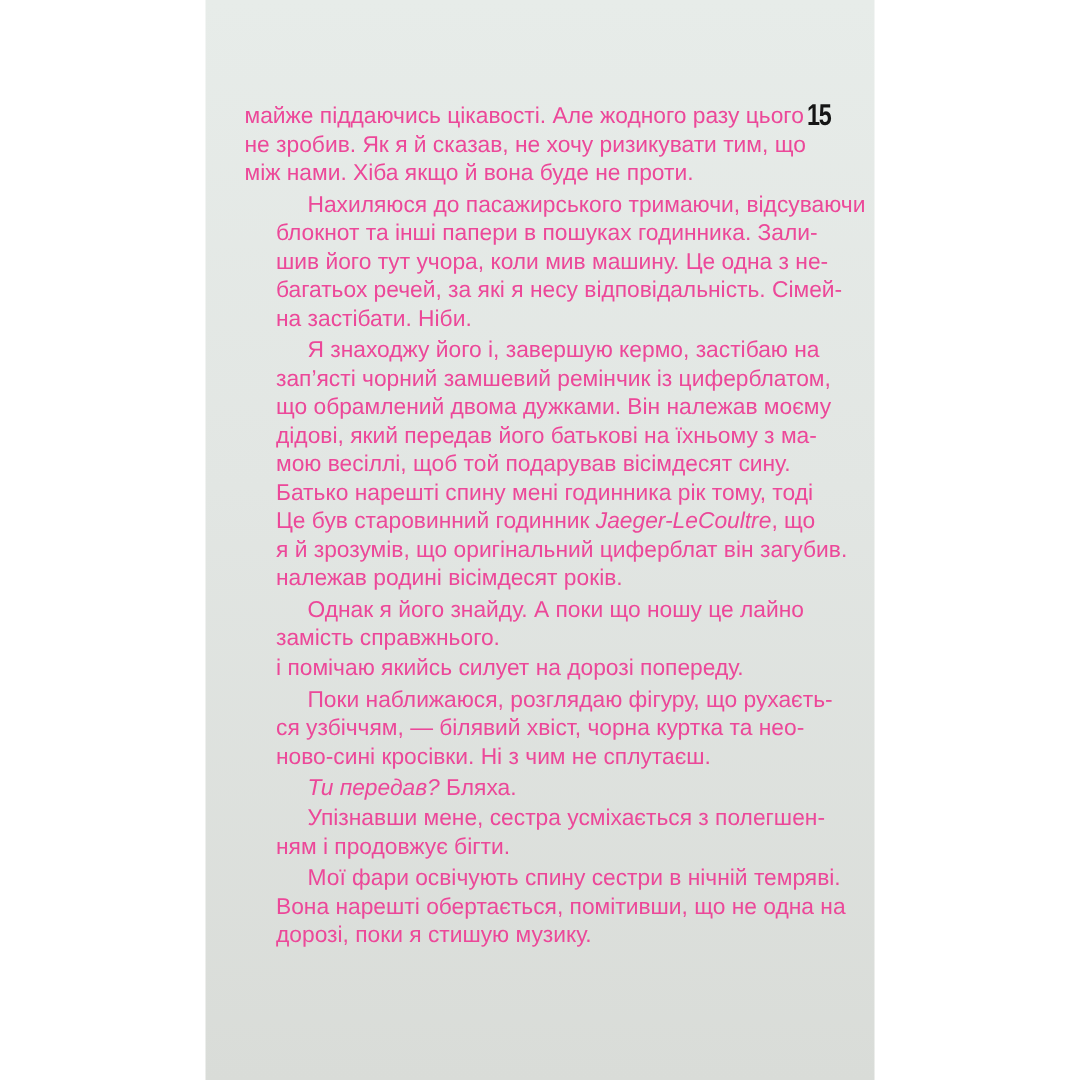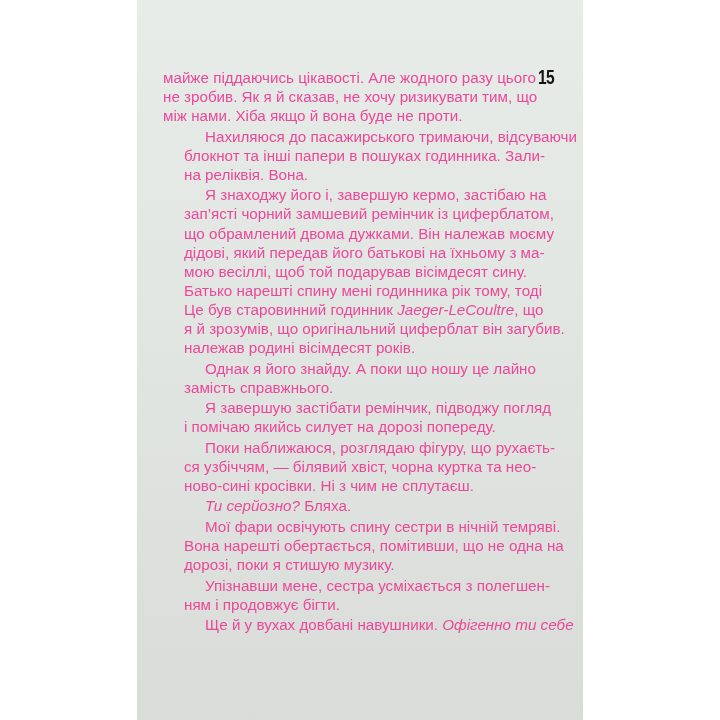--- a/index.html
+++ b/index.html
@@ -76,63 +76,63 @@
 
   <div class="para first">
     <span class="line">майже піддаючись цікавості. Але жодного разу цього</span>
     <span class="line">не зробив. Як я й сказав, не хочу ризикувати тим, що</span>
     <span class="line last">між нами. Хіба якщо й вона буде не проти.</span>
   </div>
 
   <div class="para">
     <span class="line indent">Нахиляюся до пасажирського тримаючи, відсуваючи</span>
     <span class="line">блокнот та інші папери в пошуках годинника. Зали-</span>
-    <span class="line last">на реліквія. Вона.</span>
+    <span class="line">шив його тут учора, коли мив машину. Це одна з не-</span>
+    <span class="line">багатьох речей, за які я несу відповідальність. Сімей-</span>
+    <span class="line last">на застібати. Ніби.</span>
   </div>
 
   <div class="para">
     <span class="line indent">Я знаходжу його і, завершую кермо, застібаю на</span>
     <span class="line">зап’ясті чорний замшевий ремінчик із циферблатом,</span>
     <span class="line">що обрамлений двома дужками. Він належав моєму</span>
     <span class="line">дідові, який передав його батькові на їхньому з ма-</span>
     <span class="line">мою весіллі, щоб той подарував вісімдесят сину.</span>
     <span class="line">Батько нарешті спину мені годинника рік тому, тоді</span>
     <span class="line"><span>Це був старовинний годинник </span><em>Jaeger-LeCoultre</em><span>, що</span></span>
     <span class="line">я й зрозумів, що оригінальний циферблат він загубив.</span>
     <span class="line last">належав родині вісімдесят років.</span>
   </div>
 
   <div class="para">
     <span class="line indent">Однак я його знайду. А поки що ношу це лайно</span>
     <span class="line last">замість справжнього.</span>
   </div>
 
   <div class="para">
-    <span class="line indent">Я завершую застібати ремінчик, підводжу погляд</span>
     <span class="line last">і помічаю якийсь силует на дорозі попереду.</span>
   </div>
 
   <div class="para">
     <span class="line indent">Поки наближаюся, розглядаю фігуру, що рухаєть-</span>
     <span class="line">ся узбіччям, — білявий хвіст, чорна куртка та нео-</span>
     <span class="line last">ново-сині кросівки. Ні з чим не сплутаєш.</span>
   </div>
 
   <div class="para">
-    <span class="line indent last"><em>Ти серйозно?</em><span> Бляха.</span></span>
+    <span class="line indent last"><em>Ти передав?</em><span> Бляха.</span></span>
+  </div>
+
+  <div class="para">
+    <span class="line indent">Упізнавши мене, сестра усміхається з полегшен-</span>
+    <span class="line last">ням і продовжує бігти.</span>
   </div>
 
   <div class="para">
     <span class="line indent">Мої фари освічують спину сестри в нічній темряві.</span>
     <span class="line">Вона нарешті обертається, помітивши, що не одна на</span>
     <span class="line last">дорозі, поки я стишую музику.</span>
   </div>
 
   <div class="para">
-    <span class="line indent">Упізнавши мене, сестра усміхається з полегшен-</span>
-    <span class="line last">ням і продовжує бігти.</span>
-  </div>
-
-  <div class="para">
-    <span class="line indent"><span>Ще й у вухах довбані навушники. </span><em>Офігенно ти себе</em></span>
   </div>
 
 </div>
 
 </body></html>

